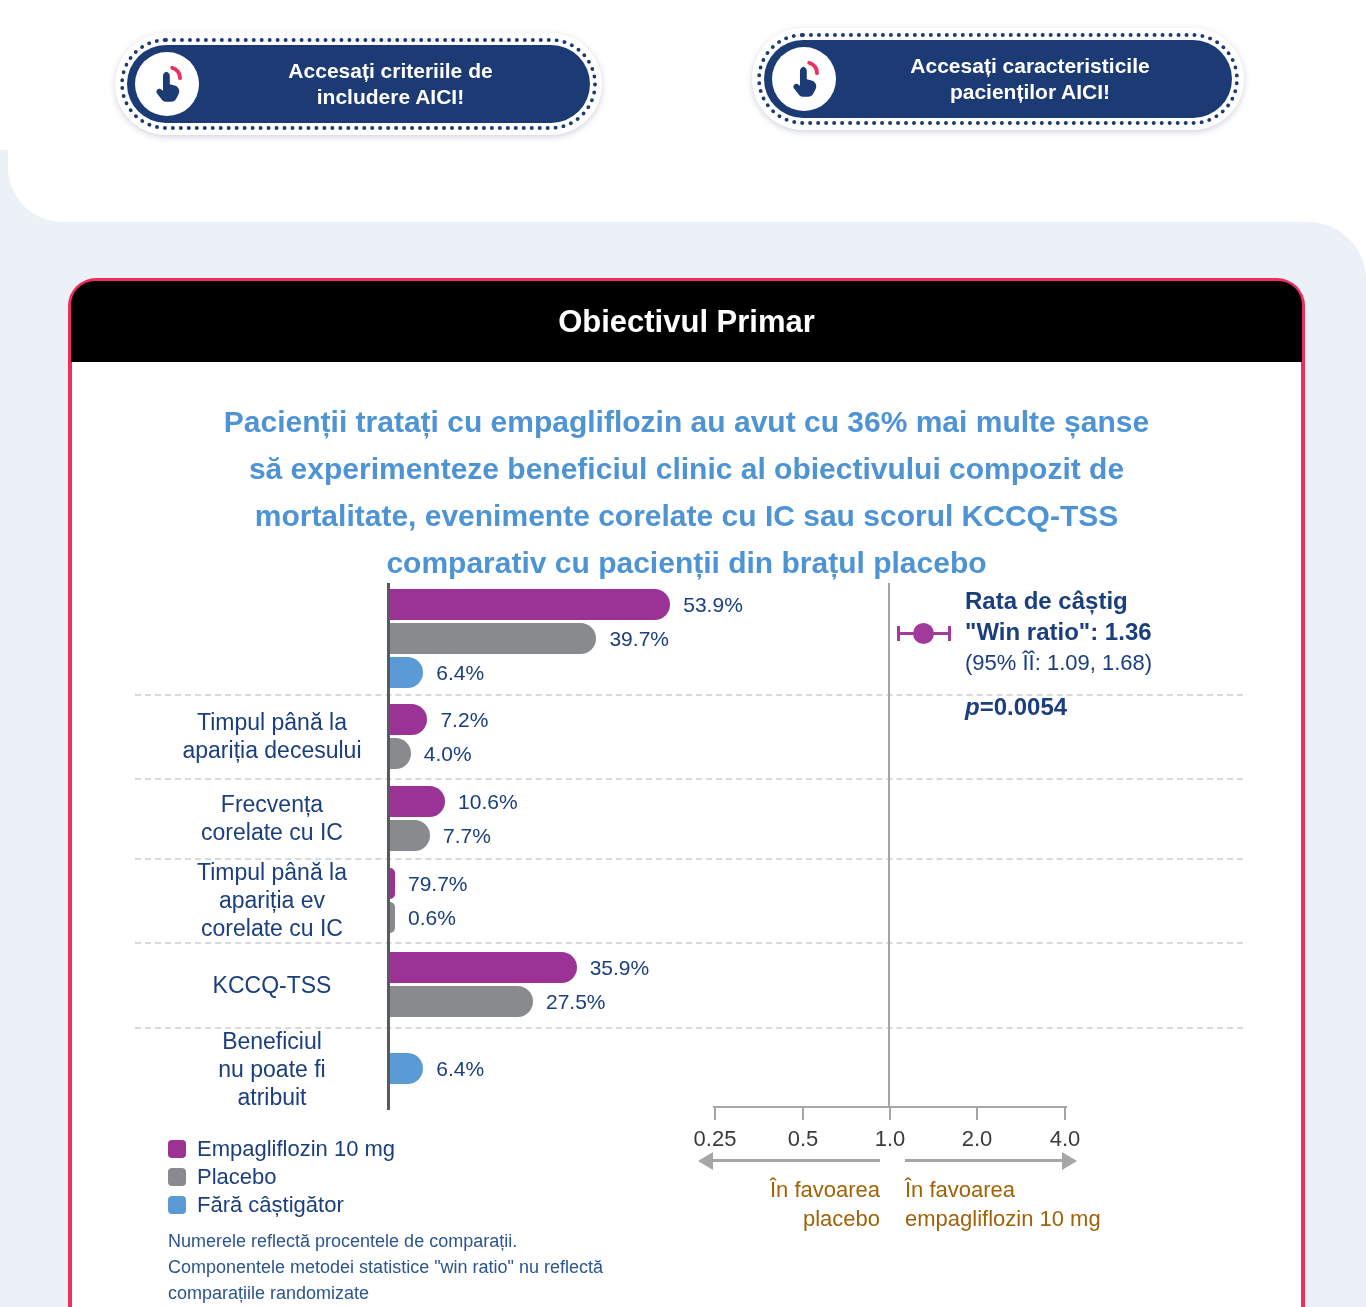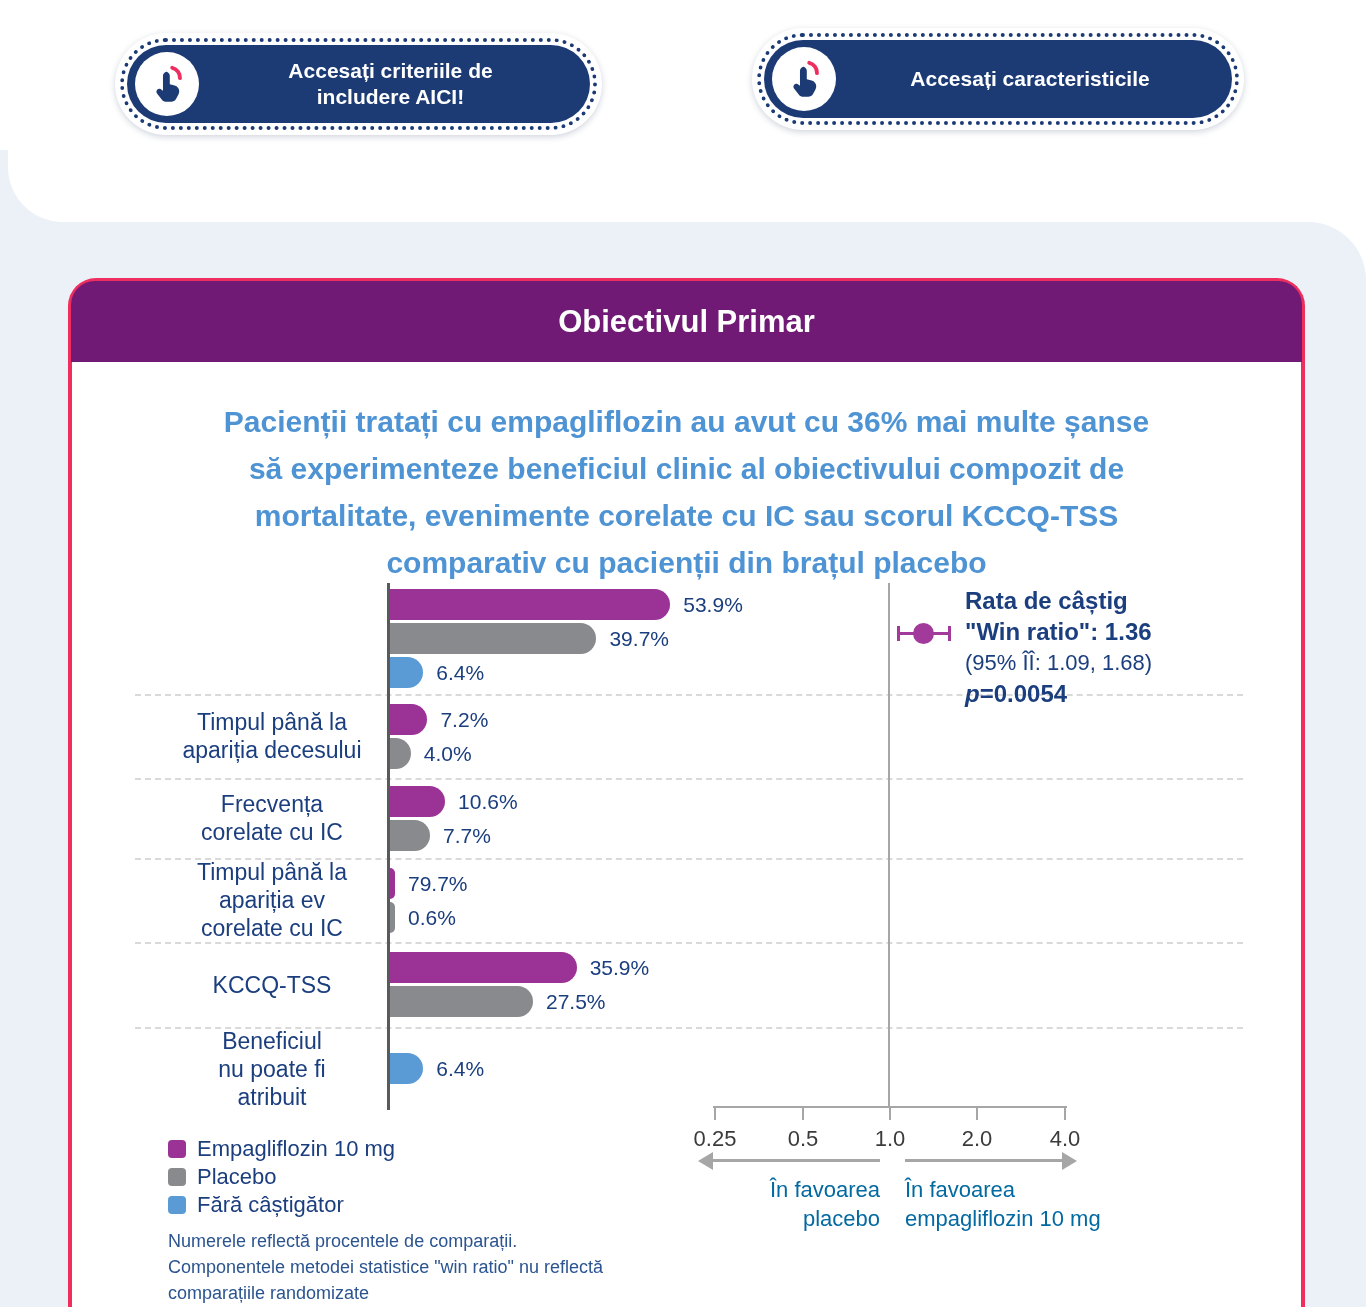--- a/index.html
+++ b/index.html
@@ -17,21 +17,21 @@
   .cta { position:absolute; background:#fff; border-radius:52px; padding:5px; box-shadow:0 2px 6px rgba(40,60,100,.22); cursor:pointer; }
   .cta-dots { border:4px dotted #1C3B75; border-radius:47px; padding:3px; }
   .cta-pill { background:#1C3B75; border-radius:40px; height:78px; display:flex; align-items:center; gap:14px; padding:0 22px 0 8px; }
   .cta-icon { width:64px; height:64px; background:#fff; border-radius:50%; flex:0 0 64px; display:flex; align-items:center; justify-content:center; }
   .cta-text { flex:1; text-align:center; color:#fff; font-weight:bold; font-size:21px; line-height:26px; }
 
   
   .card { position:absolute; left:68px; top:278px; width:1237px; height:1029px;
           background:#fff; border:4px solid #ED2E5E; border-bottom:none;
           border-radius:28px 28px 0 0; }
-  .card-header { position:absolute; left:-1px; top:-1px; width:1231px; height:81px; background:#701a75;
+  .card-header { position:absolute; left:-1px; top:-1px; width:1231px; height:81px; background:#000000;
           border-radius:24px 24px 0 0; display:flex; align-items:center; justify-content:center; }
   .card-header-title { color:#fff; font-weight:bold; font-size:31px; }
   .headline { position:absolute; left:10px; right:10px; top:116px; text-align:center;
           color:#4E93D4; font-weight:bold; font-size:30px; line-height:47px; }
 
   
   .chart { position:absolute; inset:0; }
   .sep { position:absolute; left:63px; width:1108px; border-top:2px dashed #D9D9D9; }
   .bar-axis { position:absolute; left:315px; top:301px; width:3px; height:527px; background:#595A5C; }
   .cat-label { position:absolute; left:70px; width:260px; display:flex; flex-direction:column; justify-content:center;
@@ -39,36 +39,36 @@
   .cat-label.bold { font-weight:bold; }
   .hbar { position:absolute; height:31px; border-radius:0 15.5px 15.5px 0; }
   .bar-val { position:absolute; height:31px; line-height:31px; color:#1B3E7E; font-size:21px; white-space:nowrap; }
 
   
   .wr-refline { position:absolute; left:816px; top:301px; width:2px; height:523px; background:#A6A6A6; }
   .wr-block { position:absolute; left:893px; top:303px; color:#1B3E7E; white-space:nowrap; }
   .wr-title { font-weight:bold; font-size:24px; line-height:31px; }
   .wr-value { font-weight:bold; font-size:24px; line-height:32px; }
   .wr-ci { font-size:22px; line-height:30px; }
-  .wr-p { font-weight:bold; font-size:24px; line-height:31px; margin-top:0; }
+  .wr-p { font-weight:bold; font-size:24px; line-height:31px; margin-top:13px; }
   .wr-p .p-it { font-style:italic; }
   .wr-marker-line { position:absolute; left:825px; top:350px; width:54px; height:3px; background:#A13A9A; }
   .wr-cap { position:absolute; top:344px; width:3px; height:15px; background:#A13A9A; }
   .wr-dot { position:absolute; left:841px; top:341px; width:21px; height:21px; border-radius:50%; background:#A13A9A; }
 
   
   .log-axis { position:absolute; left:0; top:824px; width:100%; height:0; }
   .wr-axisline { position:absolute; left:641px; top:0; width:354px; height:2px; background:#A6A6A6; }
   .wr-tick { position:absolute; top:0; width:2px; height:14px; background:#A6A6A6; }
   .wr-tick-label { position:absolute; top:20px; width:80px; text-align:center; color:#3B3B3D; font-size:22px; }
   .favor-line { position:absolute; top:877px; height:3px; background:#A6A6A6; }
   .arrow-head { position:absolute; top:870px; width:0; height:0; border-top:9px solid transparent; border-bottom:9px solid transparent; }
   .arrow-head.left { border-right:15px solid #A6A6A6; }
   .arrow-head.right { border-left:15px solid #A6A6A6; }
-  .favor-label { position:absolute; top:893px; color:#0369a1; font-size:22px; line-height:29px; }
+  .favor-label { position:absolute; top:893px; color:#a16207; font-size:22px; line-height:29px; }
   .favor-label.left { left:520px; width:288px; text-align:right; }
   .favor-label.right { left:833px; text-align:left; }
 
   
   .legend { position:absolute; left:96px; top:857px; }
   .legend-item { display:flex; align-items:center; gap:11px; margin-bottom:8px; }
   .legend-swatch { width:18px; height:18px; border-radius:4px; flex:0 0 18px; }
   .legend-label { color:#1B3E7E; font-size:22px; line-height:20px; }
   .footnote { position:absolute; left:96px; top:946px; color:#2B5490; font-size:18px; line-height:26px; }
 </style>
@@ -100,20 +100,21 @@
   <div class="cta-dots">
     <div class="cta-pill">
       <div class="cta-icon">
         <svg width="42" height="42" viewBox="0 0 48 48">
           <path d="M30 5.5 a11.5 11.5 0 0 1 8.8 11.8" fill="none" stroke="#ED2E5E" stroke-width="4.5" stroke-linecap="round"></path>
           <path d="M22.5 10 c2.6 0 4.7 2.1 4.7 4.7 v9.6 l5.6 1.4 c3.1 .8 5.2 3.5 5.2 6.7 0 1.2 -.3 2.4 -.9 3.5 l-2.8 5.2 c-1.1 2 -3.2 3.2 -5.5 3.2 h-5.6 c-1.9 0 -3.8 -.9 -5 -2.4 l-5.6 -7 c-1.1 -1.4 -.9 -3.4 .4 -4.6 1.1 -1 2.8 -1.1 4 -.3 l2.4 1.6 v-16.9 c0 -2.6 2.1 -4.7 4.7 -4.7 z" fill="#1C3B75"></path>
         </svg>
       </div>
       <div class="cta-text">
         <div>Accesați caracteristicile</div>
+        <div>pacienților AICI!</div>
       </div>
     </div>
   </div>
 </div>
 
 <div class="card">
   <div class="card-header">
     <div class="card-header-title">Obiectivul Primar</div>
   </div>
 

